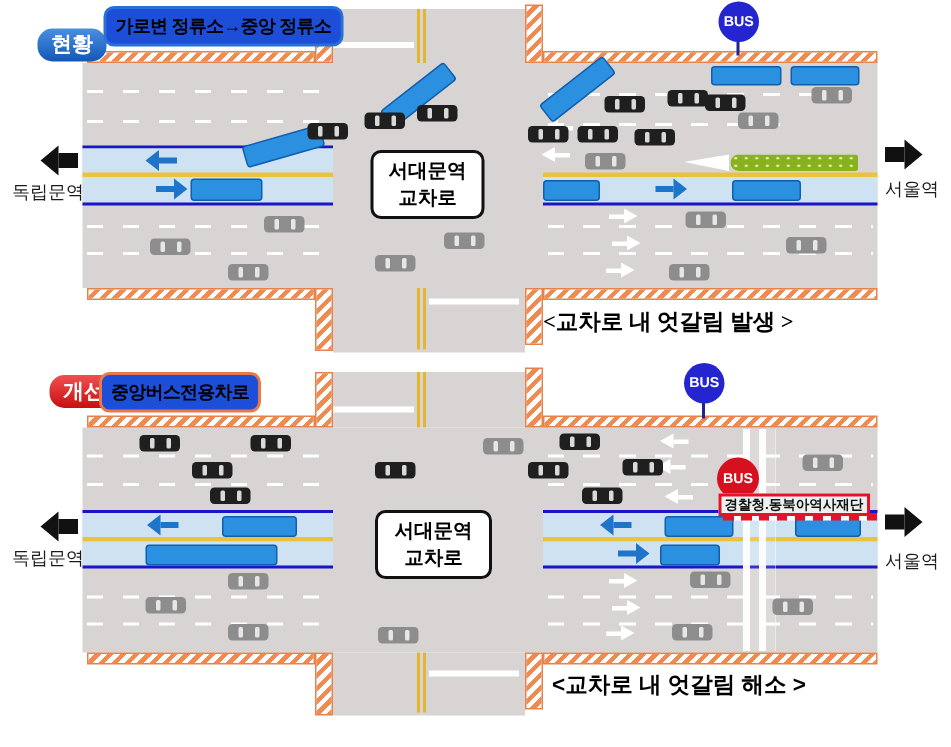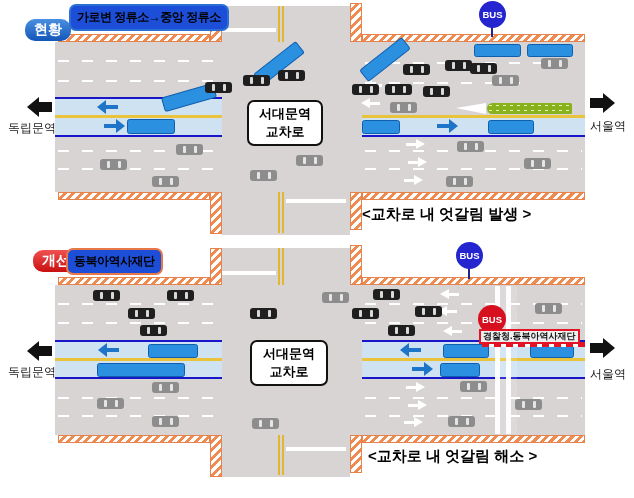--- a/index.html
+++ b/index.html
@@ -146,21 +146,21 @@
     <div class="ibox" style="left:247px;top:100px;width:72px;">
       <span style="display:block">서대문역</span>
       <span style="display:block">교차로</span>
     </div>
 
     <span class="sarr l" style="left:39px;top:102px;"></span>
     <div class="stn" style="left:4px;top:120px;width:56px;">독립문역</div>
     <span class="sarr r" style="left:590px;top:98px;"></span>
     <div class="stn" style="left:582px;top:118px;width:52px;">서울역</div>
 
-    <div class="cap" style="left:362px;top:205px;">&lt;교차로 내 엇갈림 발생 &gt;</div>
+    <div class="cap" style="left:362px;top:205px;font-family:Liberation Serif, serif;">&lt;교차로 내 엇갈림 발생 &gt;</div>
   </section>
 
   <section>
 
     <div class="roadh" style="left:55px;top:285px;width:530px;height:150px;"></div>
     <div class="roadv" style="left:222px;top:248px;width:128px;height:37px;"></div>
     <div class="roadv" style="left:222px;top:435px;width:128px;height:42px;"></div>
     <div class="dy" style="left:278px;top:248px;height:37px;"></div>
     <div class="stopl" style="left:218px;top:271px;width:58px;"></div>
     <div class="dy" style="left:278px;top:435px;height:40px;"></div>
@@ -232,21 +232,21 @@
     <div class="car gray" style="left:448px;top:416px;"></div>
     <div class="car gray" style="left:252px;top:418px;"></div>
 
     <div class="stem" style="left:468px;top:268px;height:11px;"></div>
     <div class="balloon blue" style="left:456px;top:242px;">BUS</div>
     <div class="balloon red" style="left:478px;top:305px;width:28px;height:28px;">BUS</div>
     <div class="stopname" style="left:479px;top:329px;">경찰청.동북아역사재단</div>
     <div class="reddash" style="left:482px;top:342px;width:103px;"></div>
 
     <div class="tag red" style="left:33px;top:250px;">개선</div>
-    <div class="note red" style="left:66px;top:248px;">동북아역사재단</div>
+    <div class="note red" style="left:66px;top:248px;">중앙버스전용차로</div>
 
     <div class="ibox" style="left:250px;top:340px;width:74px;">
       <span style="display:block">서대문역</span>
       <span style="display:block">교차로</span>
     </div>
 
     <span class="sarr l" style="left:39px;top:346px;"></span>
     <div class="stn" style="left:4px;top:364px;width:56px;">독립문역</div>
     <span class="sarr r" style="left:590px;top:343px;"></span>
     <div class="stn" style="left:582px;top:366px;width:52px;">서울역</div>

